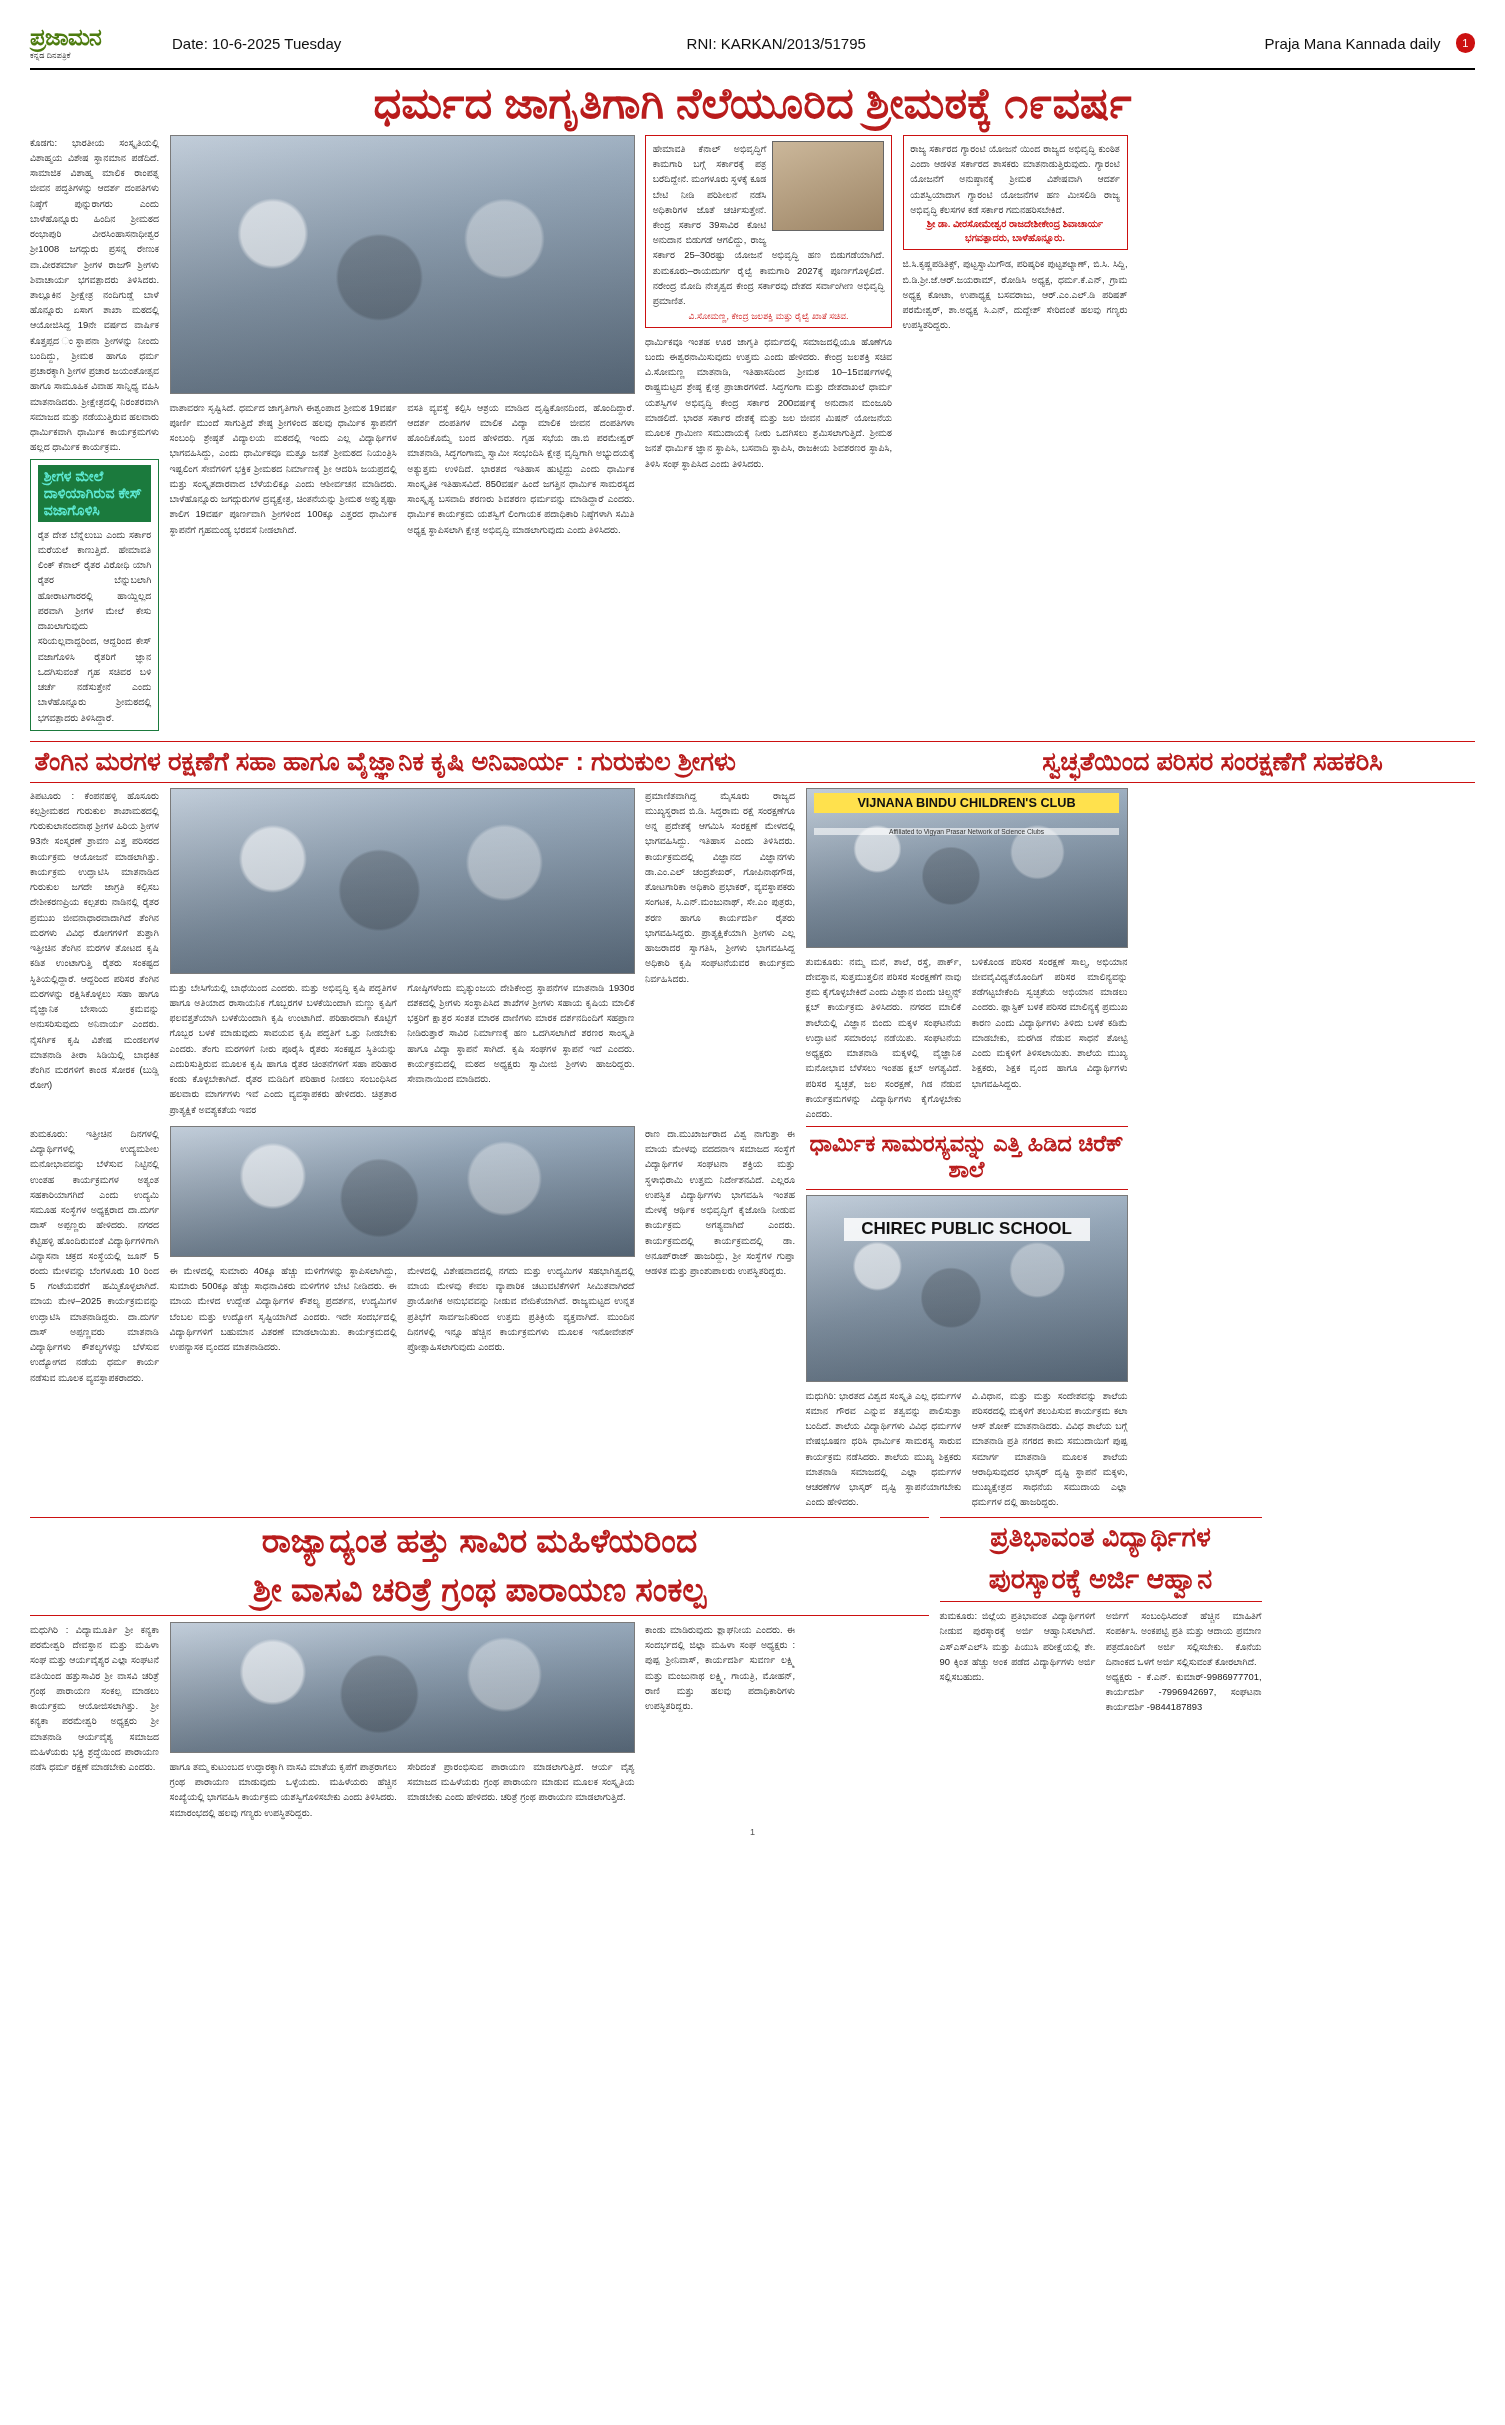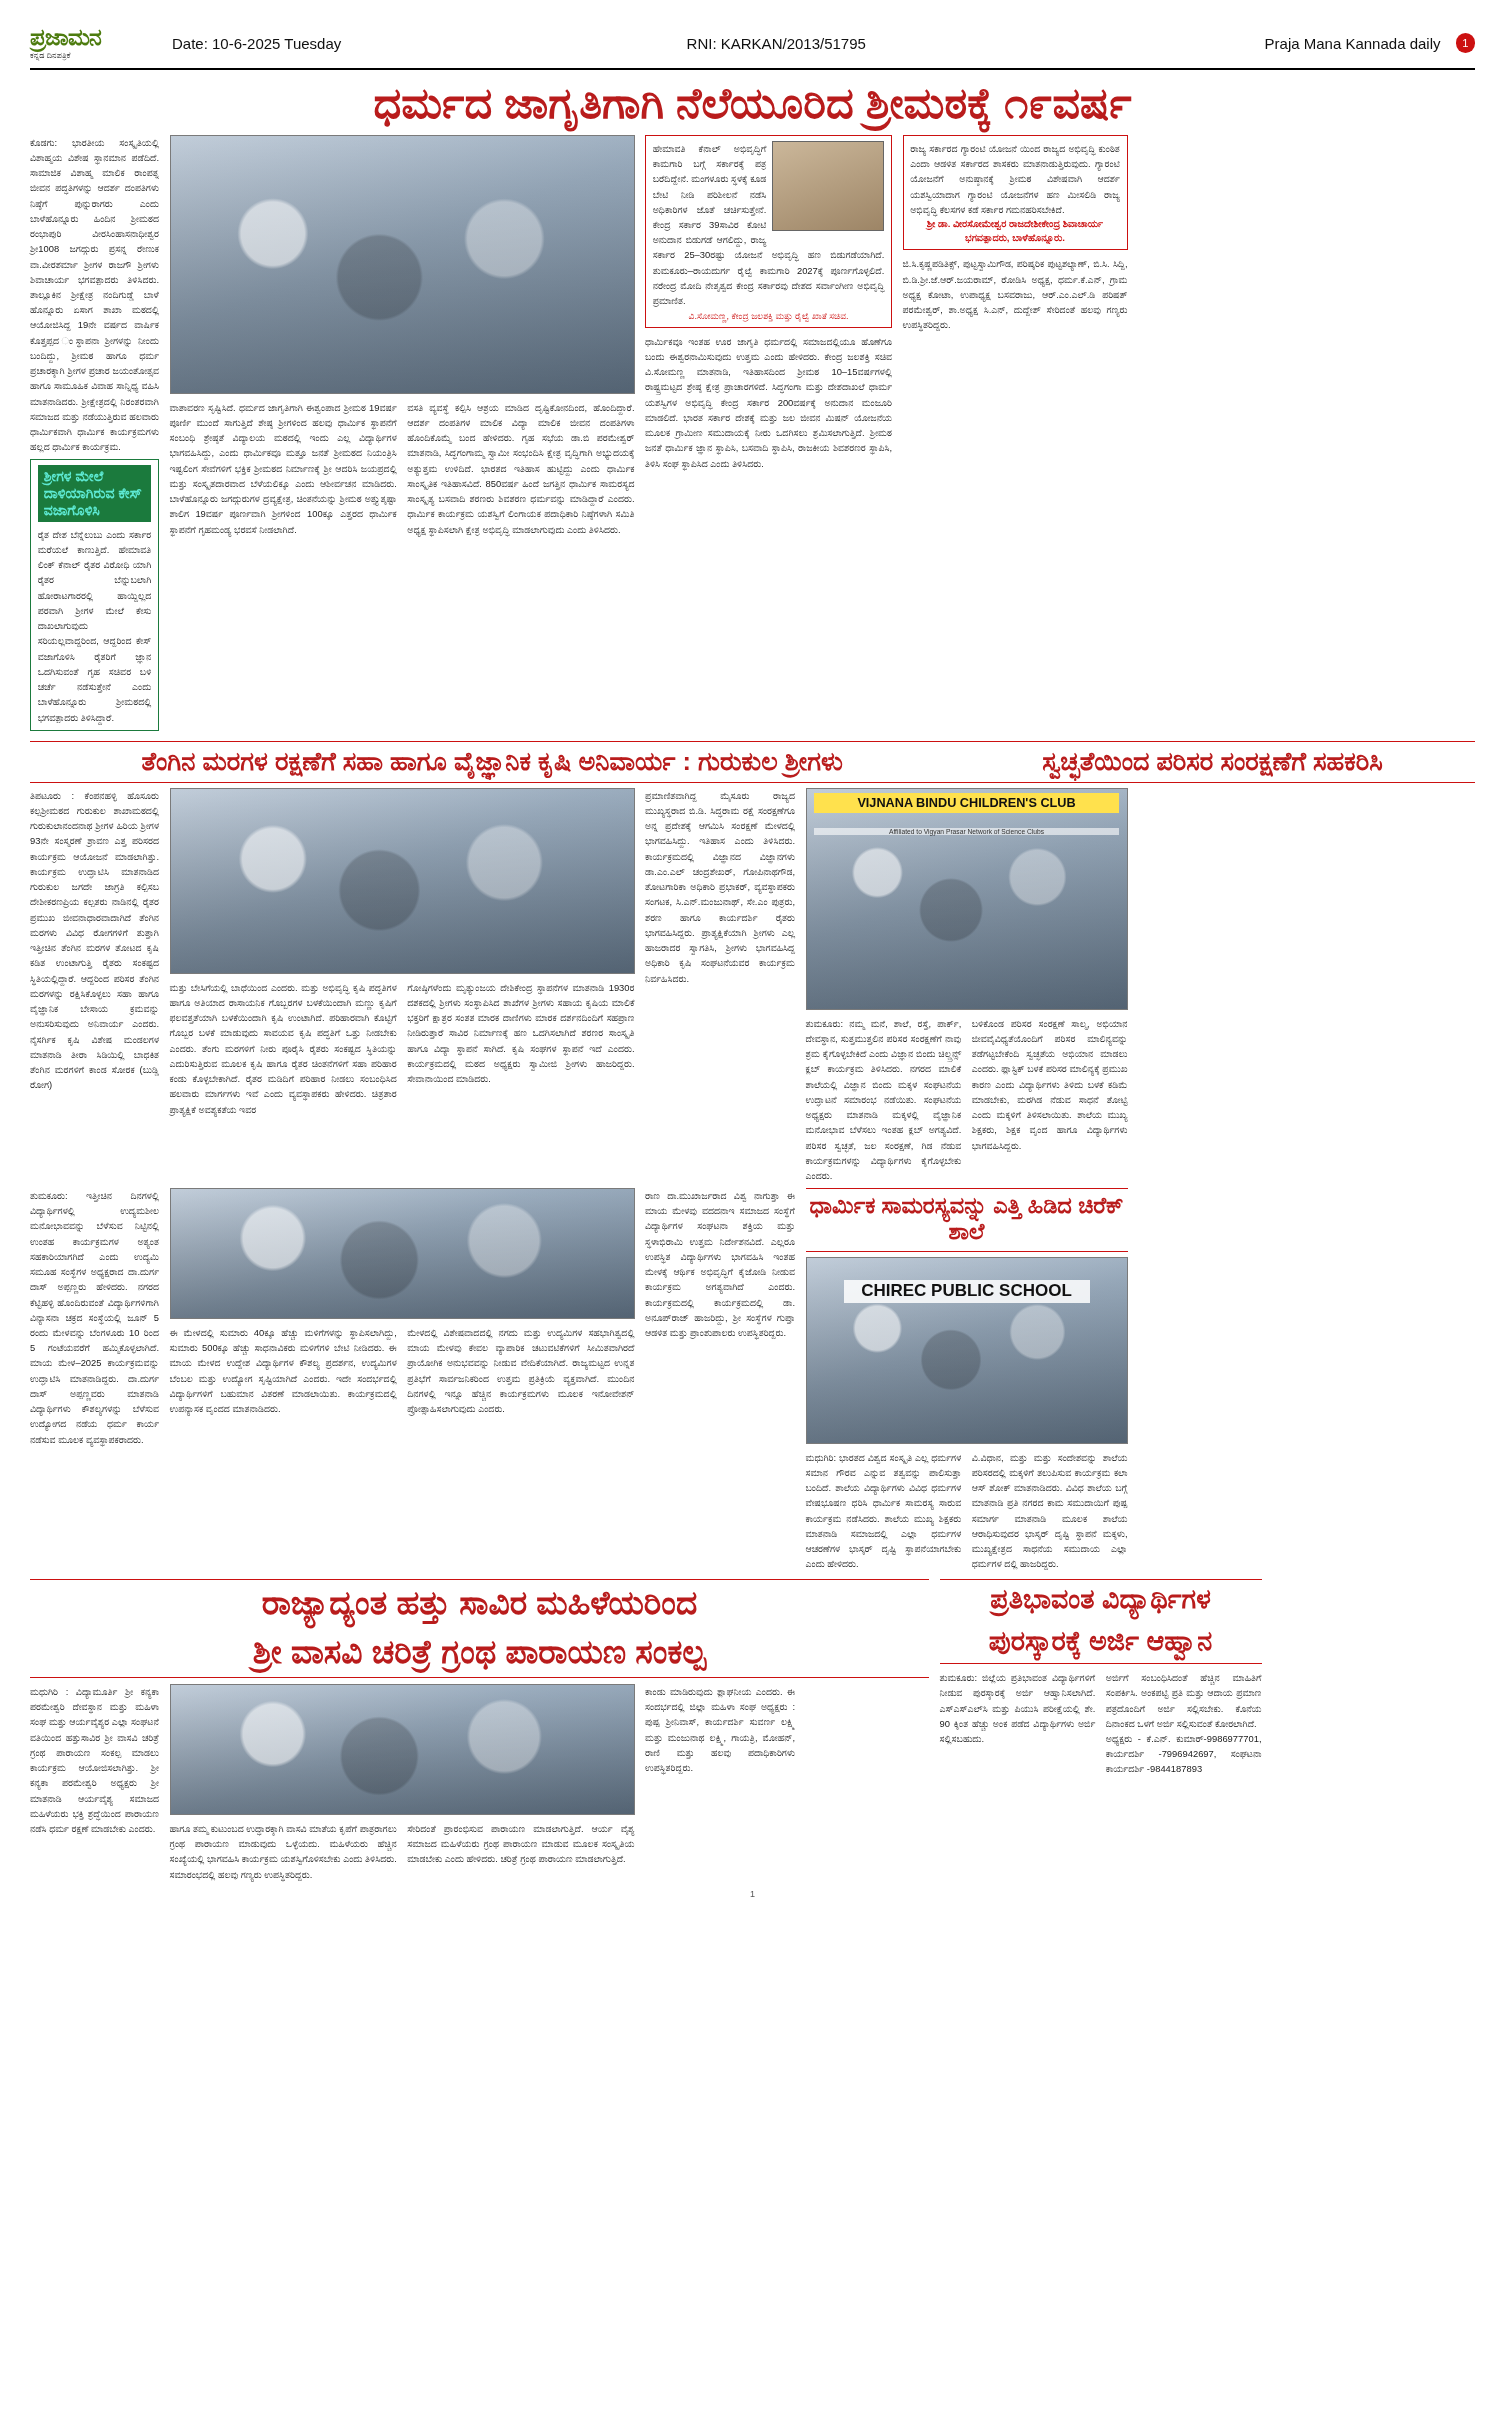--- a/index.html
+++ b/index.html
@@ -50,21 +50,21 @@
 
   
   .headline {
     color: #b91c1c;
     font-weight: bold;
     text-align: center;
     line-height: 1.15;
     padding: 4.5px 0 6px 0;
   }
   .h-main { font-size: 43px; }
-  .h-2    { font-size: 25.5px; text-align: center; }
+  .h-2    { font-size: 25.5px; text-align: left; }
   .h-3    { font-size: 30px; }
   .h-4    { font-size: 33px; }
   .rule-top { border-top: 1.5px solid #cc1111; }
   .rule-bot { border-bottom: 1.5px solid #cc1111; }
 
   
   .kn {
     font-size: 9.4px;
     line-height: 1.62;
     text-align: justify;
@@ -106,21 +106,21 @@
   .portrait {
     width: 112px; height: 90px; float: right; margin: 0 0 3px 6px;
     background: linear-gradient(160deg,#cbb79a,#9d8566);
     border:0.7px solid #666;
   }
   .caption-red { color:#cc1111; font-size:9px; text-align:center; margin-top:2.2px;}
 
   .section { margin-top: 4.5px; }
 
   .banner-photo { height: 186px; }
-  .kids-photo { height: 222px; }
+  .kids-photo { height: 160px; }
 
   .sign-red { color:#cc1111; font-weight:bold; font-size:9.7px; text-align:center; line-height:1.4;}
   .foot {
     text-align:center; font-size:9px; color:#555; padding-top:7.5px;
   }
 </style>
 </head>
 <body>
 
 <div class="page">

